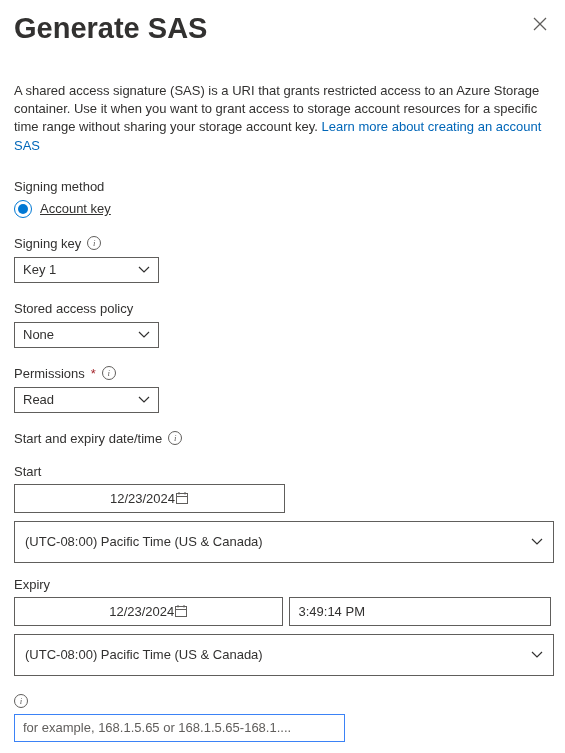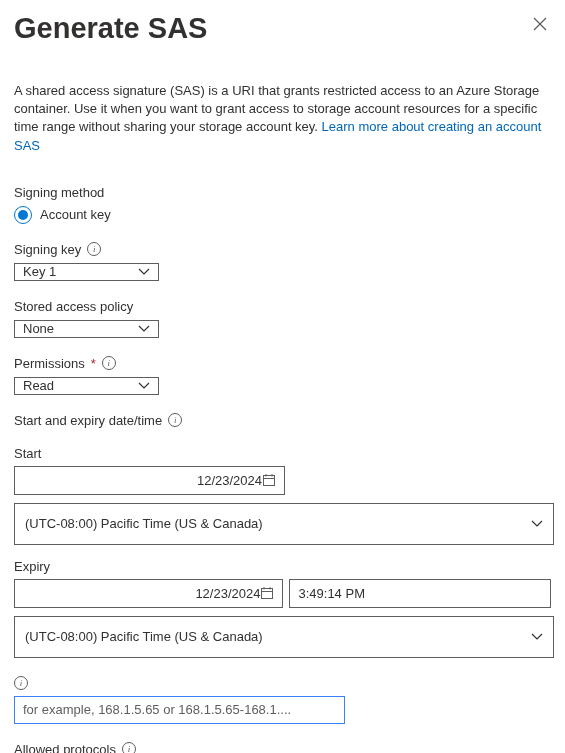--- a/index.html
+++ b/index.html
@@ -25,21 +25,21 @@
   }
   .close-x {
     font-size: 18px;
     color: #605e5c;
     cursor: pointer;
     line-height: 1;
     padding: 4px;
   }
   .intro {
     line-height: 1.4;
-    margin-bottom: 30px;
+    margin-bottom: 24px;
   }
   a.link { color: #0066b8; text-decoration: none; }
   .section-label {
     margin-bottom: 6px;
     display: flex;
     align-items: center;
     gap: 6px;
   }
   .req-star { color: #a4262c; }
   .info-icon {
@@ -52,20 +52,21 @@
     color: #605e5c;
     align-items: center;
     justify-content: center;
     font-style: italic;
     font-family: Georgia, serif;
   }
   .radio-row {
     display: flex;
     gap: 18px;
     margin-bottom: 18px;
+    text-decoration: underline;
   }
   .radio-item {
     display: inline-flex;
     align-items: center;
     gap: 8px;
     cursor: pointer;
   }
   .radio-outer {
     width: 18px;
     height: 18px;
@@ -80,21 +81,21 @@
   .radio-dot {
     width: 10px;
     height: 10px;
     border-radius: 50%;
     background: #0078d4;
     display: none;
   }
   .radio-outer.checked .radio-dot { display: block; }
   .dropdown {
     width: 145px;
-    height: 18px;
+    height: 26px;
     border: 1px solid #605e5c;
     display: flex;
     align-items: center;
     justify-content: space-between;
     padding: 0 8px;
     background: #fff;
     cursor: pointer;
     margin-bottom: 18px;
   }
   .chev {
@@ -117,21 +118,21 @@
     display: flex;
     gap: 6px;
     margin-bottom: 8px;
   }
   .date-field {
     width: 271px;
     height: 29px;
     border: 1px solid #605e5c;
     display: flex;
     align-items: center;
-    justify-content: flex-end;
+    justify-content: center;
     padding: 0 8px;
     background: #fff;
     cursor: pointer;
   }
   .cal-icon {
     color: #605e5c;
     display: inline-flex;
   }
   .time-field {
     width: 263px;

